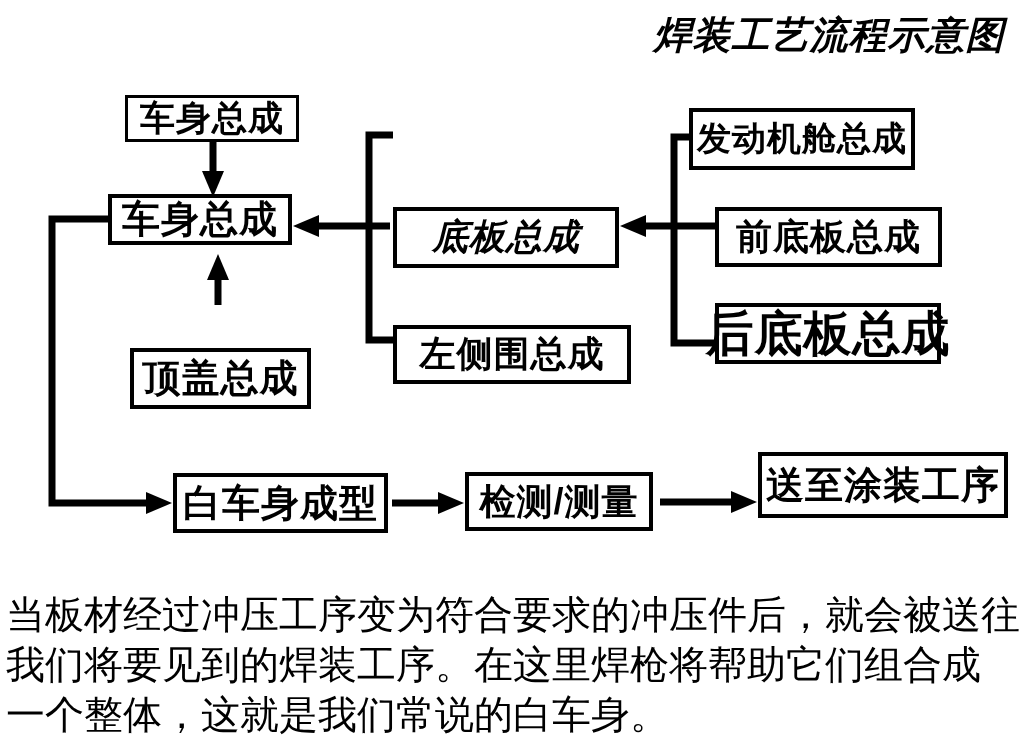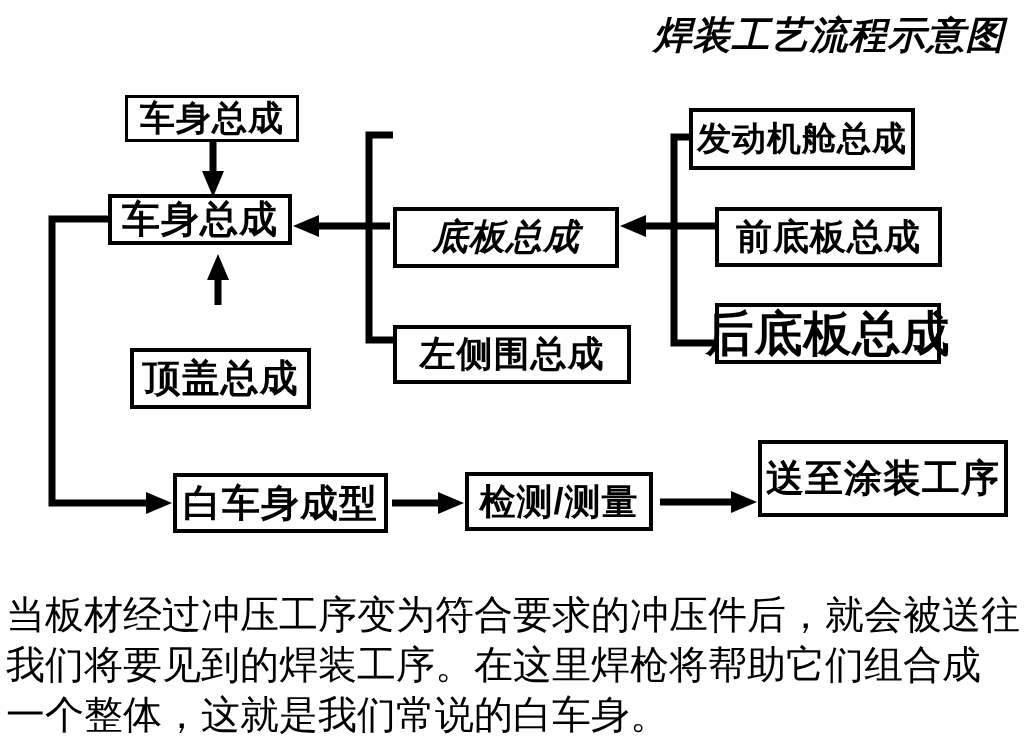--- a/index.html
+++ b/index.html
@@ -121,21 +121,21 @@
   </div>
 
   <div class="node" style="left:173px; top:473px; width:215px; height:60px; font-size:38px;">
     <span>白车身成型</span>
   </div>
 
   <div class="node" style="left:465px; top:472px; width:188px; height:59px; font-size:36px;align-items:flex-end;">
     <span>检测/测量</span>
   </div>
 
-  <div class="node" style="left:758px; top:440px; width:250px; height:77px; font-size:38px;">
+  <div class="node" style="left:758px; top:452px; width:250px; height:66px; font-size:38px;">
     <span>送至涂装工序</span>
   </div>
 
   <div class="caption">
     <div class="cap-line">当板材经过冲压工序变为符合要求的冲压件后，就会被送往</div>
     <div class="cap-line">我们将要见到的焊装工序。在这里焊枪将帮助它们组合成</div>
     <div class="cap-line">一个整体，这就是我们常说的白车身。</div>
   </div>
 
 </div>

